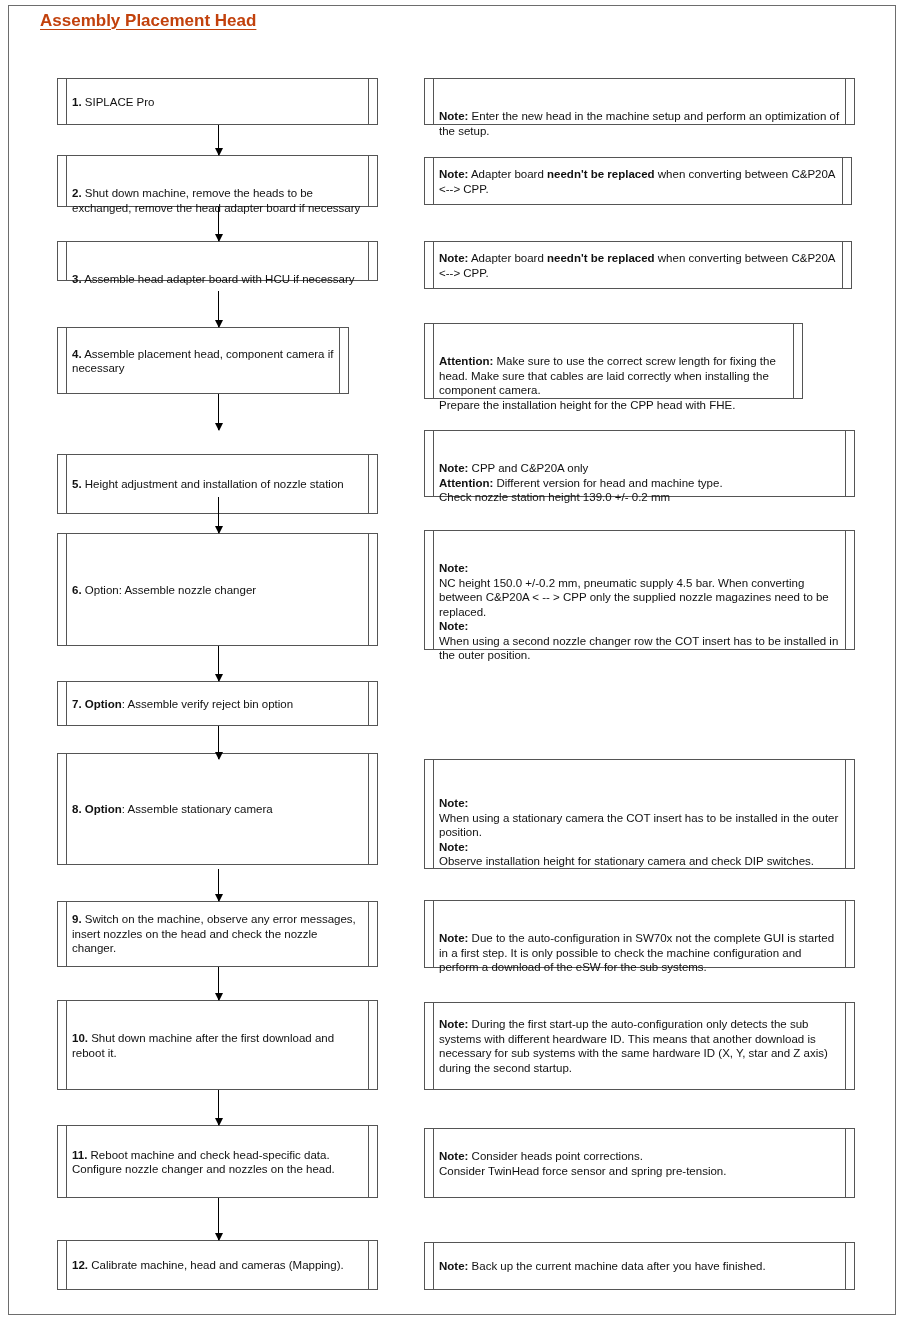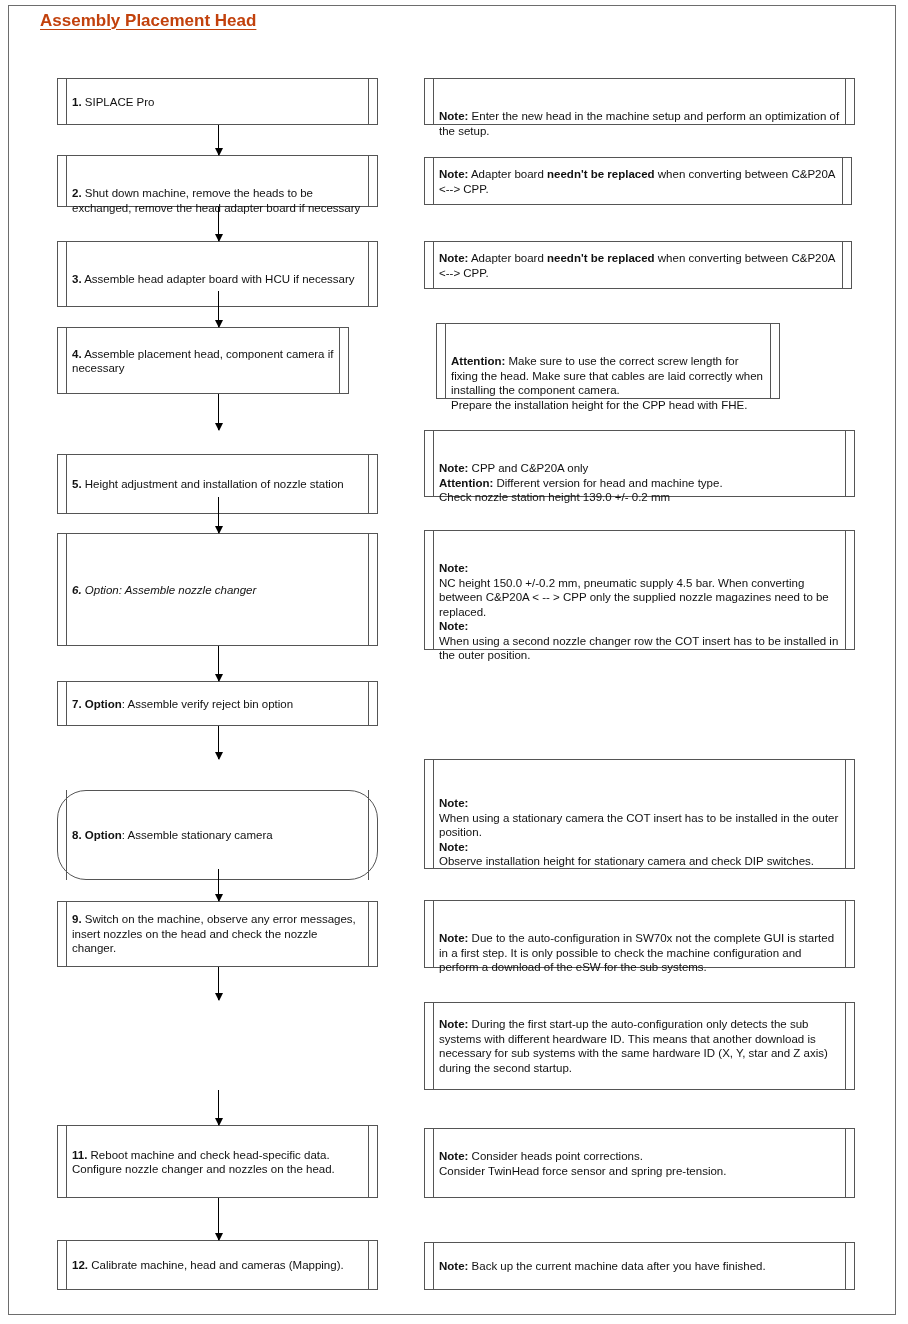--- a/index.html
+++ b/index.html
@@ -111,21 +111,21 @@
   </div>
 
   <div class="fbox v-top" style="left:57px; top:155px; width:321px; height:52px;">
     <span class="rail-l"></span>
     <span class="rail-r"></span>
     <div class="txt">
       <b>2.</b><span> Shut down machine, remove the heads to be exchanged, remove the head adapter board if necessary</span>
     </div>
   </div>
 
-  <div class="fbox v-top" style="left:57px; top:241px; width:321px; height:66px;">
+  <div class="fbox v-top" style="left:57px; top:241px; width:321px; height:40px;">
     <span class="rail-l"></span>
     <span class="rail-r"></span>
     <div class="txt">
       <b>3.</b><span> Assemble head adapter board with HCU if necessary</span>
     </div>
   </div>
 
   <div class="fbox v-mid" style="left:57px; top:327px; width:292px; height:67px;">
     <span class="rail-l"></span>
     <span class="rail-r"></span>
@@ -135,52 +135,59 @@
   </div>
 
   <div class="fbox v-mid" style="left:57px; top:454px; width:321px; height:60px;">
     <span class="rail-l"></span>
     <span class="rail-r"></span>
     <div class="txt">
       <b>5.</b><span> Height adjustment and installation of nozzle station</span>
     </div>
   </div>
 
-  <div class="fbox v-mid" style="left:57px; top:533px; width:321px; height:113px;font-style:italic;">
+  <div class="fbox v-mid" style="left:57px; top:533px; width:321px; height:113px;">
     <span class="rail-l"></span>
     <span class="rail-r"></span>
     <div class="txt">
       <b>6.</b><span> Option: Assemble nozzle changer</span>
     </div>
   </div>
 
   <div class="fbox v-mid" style="left:57px; top:681px; width:321px; height:45px;">
     <span class="rail-l"></span>
     <span class="rail-r"></span>
     <div class="txt">
       <b>7.</b> <b>Option</b><span>: Assemble verify reject bin option</span>
     </div>
   </div>
 
-  <div class="fbox v-mid" style="left:57px; top:790px; width:321px; height:90px;border-radius:29px;">
+  <div class="fbox v-mid" style="left:57px; top:753px; width:321px; height:112px;">
     <span class="rail-l"></span>
     <span class="rail-r"></span>
     <div class="txt">
       <b>8.</b> <b>Option</b><span>: Assemble stationary camera</span>
     </div>
   </div>
 
   <div class="fbox v-mid" style="left:57px; top:901px; width:321px; height:66px;">
     <span class="rail-l"></span>
     <span class="rail-r"></span>
     <div class="txt">
       <b>9.</b><span> Switch on the machine, observe any error messages, insert nozzles on the head and check the nozzle changer.</span>
     </div>
   </div>
 
+  <div class="fbox v-mid" style="left:57px; top:1000px; width:321px; height:90px;">
+    <span class="rail-l"></span>
+    <span class="rail-r"></span>
+    <div class="txt">
+      <b>10.</b><span> Shut down machine after the first download and reboot it.</span>
+    </div>
+  </div>
 
   <div class="fbox v-mid" style="left:57px; top:1125px; width:321px; height:73px;">
     <span class="rail-l"></span>
     <span class="rail-r"></span>
     <div class="txt">
       <b>11.</b><span> Reboot machine and check head-specific data. Configure nozzle changer and nozzles on the head.</span>
     </div>
   </div>
 
   <div class="fbox v-mid" style="left:57px; top:1240px; width:321px; height:50px;">
@@ -220,21 +227,21 @@
   </div>
 
   <div class="fbox v-mid" style="left:424px; top:241px; width:428px; height:48px;">
     <span class="rail-l"></span>
     <span class="rail-r"></span>
     <div class="txt">
       <b>Note:</b><span>  Adapter board </span><b>needn't be replaced</b><span> when converting between C&amp;P20A &lt;--&gt; CPP.</span>
     </div>
   </div>
 
-  <div class="fbox v-top" style="left:436px; top:323px; width:344px; height:76px;">
+  <div class="fbox v-top" style="left:424px; top:323px; width:379px; height:76px;">
     <span class="rail-l"></span>
     <span class="rail-r"></span>
     <div class="txt">
       <span><b>Attention:</b><span> Make sure to use the correct screw length for fixing the head. Make sure that cables are laid correctly when installing the component camera.</span></span><br>
       <span><span>Prepare the installation height for the CPP head with FHE.</span></span>
     </div>
   </div>
 
   <div class="fbox v-top" style="left:424px; top:430px; width:431px; height:67px;">
     <span class="rail-l"></span>

